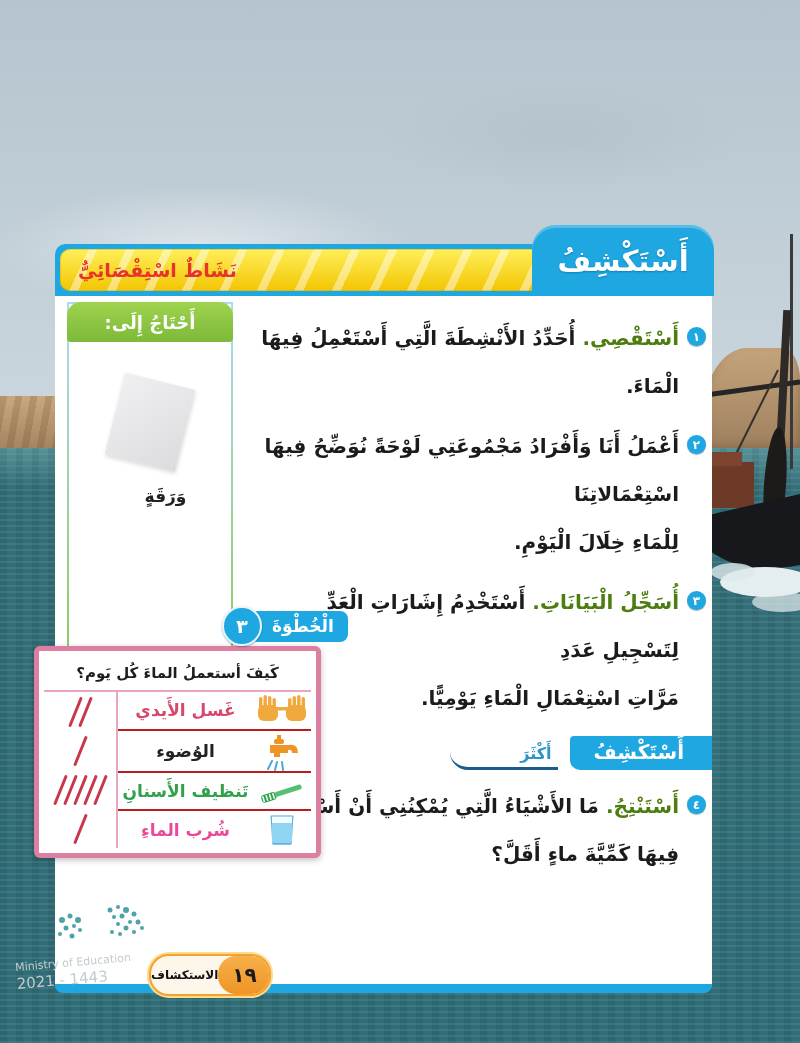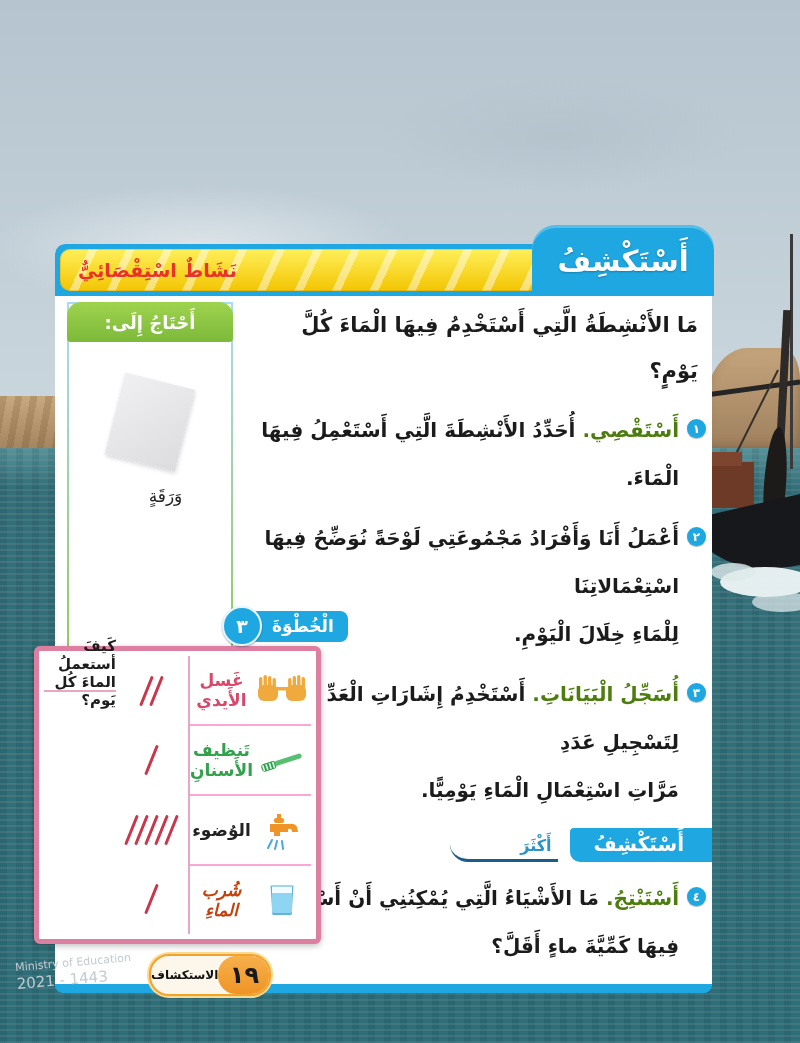--- a/index.html
+++ b/index.html
@@ -61,68 +61,68 @@
   .answer{color:#2a35ad;font-size:23px;font-weight:bold;line-height:44px;margin:10px 4px 0 0;
     white-space:pre-line;}
 
   
   .materials{position:absolute;left:12px;top:58px;width:166px;height:432px;background:#fff;
     border:2px solid;border-image:linear-gradient(#a9dcf3,#8cc63e) 1;box-sizing:border-box;}
   .materials .mhead{margin:-2px -2px 0 -2px;height:40px;background:linear-gradient(#9ed34e,#7db93a);
     border-radius:14px 14px 4px 4px;display:flex;align-items:center;justify-content:center;
     color:#fff;font-size:18px;font-weight:bold;direction:rtl;}
   .mat-item{text-align:center;}
-  .mat-label{font-size:17px;font-weight:normal;color:#222;direction:rtl;padding-left:31px;}
+  .mat-label{font-size:17px;font-weight:bold;color:#222;direction:rtl;padding-left:31px;}
   .paper-wrap{height:128px;margin-top:16px;display:flex;align-items:center;justify-content:center;}
   .paper{width:72px;height:84px;background:linear-gradient(135deg,#f0f0f2,#dcdcde);
     transform:rotate(14deg);box-shadow:1px 2px 4px rgba(0,0,0,.15);}
   .crayons{position:relative;height:132px;margin-top:20px;}
   .crayon{position:absolute;border-radius:3px;}
   .cr-yellow{left:16px;top:14px;width:11px;height:78px;background:repeating-linear-gradient(0deg,#f2b21d 0 9px,#d99a12 9px 11px);clip-path:polygon(50% 0,100% 10%,100% 100%,0 100%,0 10%);}
   .cr-green{left:36px;top:22px;width:62px;height:8px;background:#2ea456;transform:rotate(14deg);clip-path:polygon(0 50%,8% 0,100% 0,100% 100%,8% 100%);}
   .cr-teal{left:62px;top:34px;width:58px;height:8px;background:#17a08a;transform:rotate(-10deg);}
   .cr-blue{left:78px;top:12px;width:58px;height:8px;background:#7ec8e8;transform:rotate(26deg);}
   .cr-red{left:32px;top:44px;width:66px;height:9px;background:#e04e2a;transform:rotate(18deg);clip-path:polygon(0 50%,8% 0,100% 0,100% 100%,8% 100%);}
   .cr-purple{left:30px;top:74px;width:74px;height:9px;background:#7a4f9e;transform:rotate(24deg);}
   .cr-darkred{left:66px;top:56px;width:84px;height:9px;background:#8c2f20;transform:rotate(62deg);transform-origin:left center;}
 
   
   .step-badge{position:absolute;left:222px;top:606px;display:flex;align-items:center;z-index:6;}
   .step-badge .circ{width:36px;height:36px;border-radius:50%;background:#1ea7e1;border:2px solid #eaf6fd;
     color:#fff;font-size:19px;font-weight:bold;display:flex;align-items:center;justify-content:center;
     margin-right:-12px;z-index:2;box-shadow:0 1px 2px rgba(0,60,90,.4);}
   .step-badge .tag{background:#1ea7e1;color:#fff;font-size:17px;font-weight:bold;direction:rtl;
     padding:5px 14px 6px 22px;border-radius:8px;}
-  .step-table{position:absolute;left:34px;top:646px;width:287px;height:298px;background:#fff;
+  .step-table{position:absolute;left:34px;top:646px;width:287px;height:212px;background:#fff;
     border:5px solid #dd7fa0;border-radius:6px;box-sizing:border-box;padding:5px;z-index:5;
-    display:flex;flex-direction:row;box-shadow:0 2px 6px rgba(0,0,0,.25);}
+    display:flex;flex-direction:column;box-shadow:0 2px 6px rgba(0,0,0,.25);}
   .tbl-head{height:34px;border-bottom:2px solid #eba6bf;display:flex;align-items:center;justify-content:center;
     font-size:15px;font-weight:bold;color:#1d1d1d;direction:rtl;}
   .tbl-body{flex:1;display:flex;}
   .tally-col{width:72px;border-right:2px solid #eba6bf;display:flex;flex-direction:column;}
   .tally-group{flex:1;display:flex;align-items:center;justify-content:center;gap:7px;direction:ltr;}
   .tick{width:3px;height:32px;background:#c8374b;border-radius:2px;transform:rotate(22deg);}
   .rows-col{flex:1;display:flex;flex-direction:column;}
-  .trow{flex:1;display:flex;align-items:center;direction:rtl;border-bottom:2px solid #f9a8d4;}
+  .trow{flex:1;display:flex;align-items:center;direction:rtl;border-bottom:2px solid #b91c1c;}
   .trow:last-child{border-bottom:none;}
   .ticon{flex:0 0 58px;display:flex;align-items:center;justify-content:center;}
   .tlabel{flex:1;text-align:center;font-size:17px;font-weight:bold;}
   .glass{width:20px;height:26px;border:2px solid #5fb3d9;border-top:2px solid #9fd6ee;border-radius:2px 2px 4px 4px;
     background:linear-gradient(#f2fbff 0 22%, #8fd4f0 22% 100%);clip-path:polygon(2% 0,98% 0,90% 100%,10% 100%);}
 
   
   .ministry-credit{position:absolute;left:16px;top:956px;color:#c2cbd0;transform:rotate(-5deg);line-height:1.3;}
   .ministry-credit .l1{font-size:11px;}
   .ministry-credit .l2{font-size:15px;}
   .page-pill{position:absolute;left:149px;top:954px;width:118px;height:38px;border-radius:20px;
     background:#fdf6ea;border:2px solid #f0a32f;box-shadow:0 0 0 2px #ffda8e;display:flex;align-items:center;overflow:hidden;}
   .page-pill .sec{flex:1;display:flex;align-items:center;justify-content:center;font-weight:bold;color:#111;
     font-size:12px;direction:rtl;}
   .page-pill .num{flex:0 0 52px;height:100%;background:linear-gradient(#f7b04a,#ef9426);border-radius:18px;
-    display:flex;align-items:center;justify-content:center;font-size:24px;font-weight:bold;color:#1a1a1a;}
+    display:flex;align-items:center;justify-content:center;font-size:20px;font-weight:bold;color:#1a1a1a;}
   .ministry-logo{position:absolute;left:48px;top:902px;opacity:.85;}
 </style>
 </head>
 <body>
 
 <div class="page">
 
   <div class="bg-sky"></div>
   <div class="bg-rocks"></div>
   <div class="bg-rocks-right"></div>
@@ -154,21 +154,20 @@
       <div class="mhead">أَحْتَاجُ إِلَى:</div>
       <div class="mat-item">
         <div class="paper-wrap">
             <div class="paper"></div>
           </div>
         <div class="mat-label">وَرَقَةٍ</div>
       </div>
     </div>
 
     <div class="content">
-      <p class="q">مَا الأَنْشِطَةُ الَّتِي أَسْتَخْدِمُ فِيهَا الْمَاءَ كُلَّ يَوْمٍ؟</p>
 
       <div class="step">
         <span class="stepnum">١</span>
         <span class="steptext"><span class="lbl">أَسْتَقْصِي.</span>
           <span class="txt">أُحَدِّدُ الأَنْشِطَةَ الَّتِي أَسْتَعْمِلُ فِيهَا الْمَاءَ.</span></span>
       </div>
 
       <div class="step">
         <span class="stepnum">٢</span>
         <span class="steptext"><span class="txt">أَعْمَلُ أَنَا وَأَفْرَادُ مَجْمُوعَتِي لَوْحَةً نُوَضِّحُ فِيهَا اسْتِعْمَالاتِنَا
@@ -241,56 +240,56 @@
                 <rect x="36.6" y="1" width="3.4" height="12" rx="1.7"></rect>
                   <rect x="32.1" y="3" width="3.4" height="11" rx="1.7"></rect>
                 <rect x="25" y="12" width="8" height="3.4" rx="1.7"></rect>
                 </g>
             </svg>
           </div>
           <div class="tlabel" style="color: rgb(216, 72, 106);">غَسل الأَيدي</div>
         </div>
         <div class="trow">
           <div class="ticon">
+            <svg width="44" height="40" viewBox="0 0 44 40">
+              <path d="M10,14 h18 v8 h-8 v4 h-6 v-4 h-4 z" fill="#ef9426"></path>
+              <path d="M28,14 q10,-2 10,8 l-6,0 q0,-4 -4,-3 z" fill="#ef9426"></path>
+              <rect x="14" y="8" width="10" height="5" rx="2" fill="#ef9426"></rect>
+              <rect x="17" y="4" width="4" height="5" fill="#ef9426"></rect>
+              <g stroke="#4aa8d8" stroke-width="2" stroke-linecap="round">
+                <line x1="12" y1="30" x2="8" y2="38"></line>
+                  <line x1="17" y1="31" x2="15" y2="39"></line>
+                <line x1="22" y1="31" x2="23" y2="39"></line>
+                </g>
+            </svg>
+          </div>
+          <div class="tlabel" style="color: rgb(34, 34, 34);">الوُضوء</div>
+        </div>
+        <div class="trow">
+          <div class="ticon">
             <svg width="48" height="28" viewBox="0 0 48 28">
               <g transform="rotate(-18 24 14)">
                 <rect x="2" y="12" width="15" height="8" rx="3" fill="#2ea14c"></rect>
                 <rect x="16" y="13" width="28" height="5" rx="2.5" fill="#57bf72"></rect>
                 <g stroke="#e9f8ee" stroke-width="1.6">
                     <line x1="4" y1="13" x2="4" y2="19"></line>
                   <line x1="7.5" y1="13" x2="7.5" y2="19"></line>
                     <line x1="11" y1="13" x2="11" y2="19"></line>
                   <line x1="14.5" y1="13" x2="14.5" y2="19"></line>
                   </g>
               </g>
             </svg>
           </div>
           <div class="tlabel" style="color: rgb(49, 161, 76);">تَنظيف الأَسنانِ</div>
         </div>
         <div class="trow">
           <div class="ticon">
-            <svg width="44" height="40" viewBox="0 0 44 40">
-              <path d="M10,14 h18 v8 h-8 v4 h-6 v-4 h-4 z" fill="#ef9426"></path>
-              <path d="M28,14 q10,-2 10,8 l-6,0 q0,-4 -4,-3 z" fill="#ef9426"></path>
-              <rect x="14" y="8" width="10" height="5" rx="2" fill="#ef9426"></rect>
-              <rect x="17" y="4" width="4" height="5" fill="#ef9426"></rect>
-              <g stroke="#4aa8d8" stroke-width="2" stroke-linecap="round">
-                <line x1="12" y1="30" x2="8" y2="38"></line>
-                  <line x1="17" y1="31" x2="15" y2="39"></line>
-                <line x1="22" y1="31" x2="23" y2="39"></line>
-                </g>
-            </svg>
-          </div>
-          <div class="tlabel" style="color: rgb(34, 34, 34);">الوُضوء</div>
-        </div>
-        <div class="trow">
-          <div class="ticon">
               <div class="glass"></div>
             </div>
-          <div class="tlabel" style="color: #c2410c; font-style: italic;">شُرب الماءِ</div>
+          <div class="tlabel" style="color: #ec4899;">شُرب الماءِ</div>
         </div>
       </div>
     </div>
   </div>
 
   <svg class="ministry-logo" width="110" height="52" viewBox="0 0 110 52">
     <g fill="#2f9399">
       <circle cx="14" cy="18" r="3"></circle>
         <circle cx="22" cy="14" r="2.5"></circle>
         <circle cx="30" cy="18" r="3"></circle>

